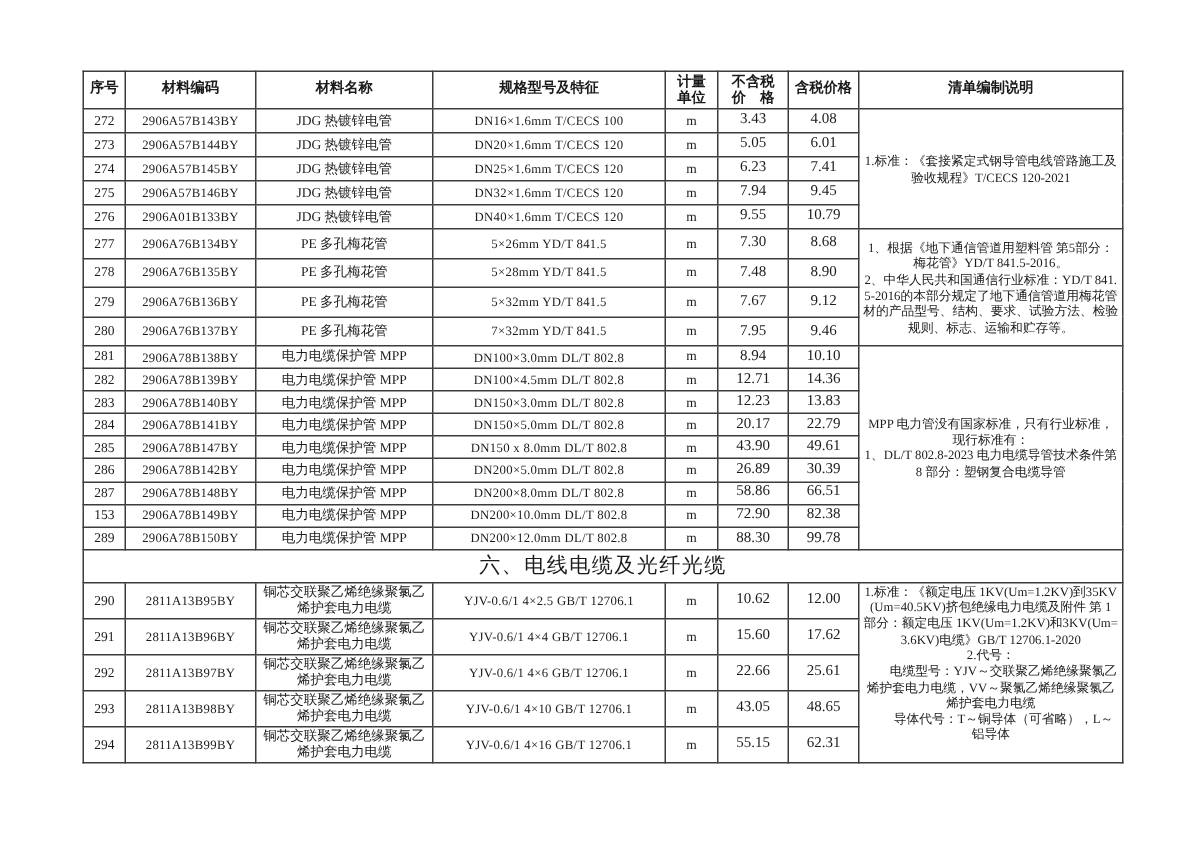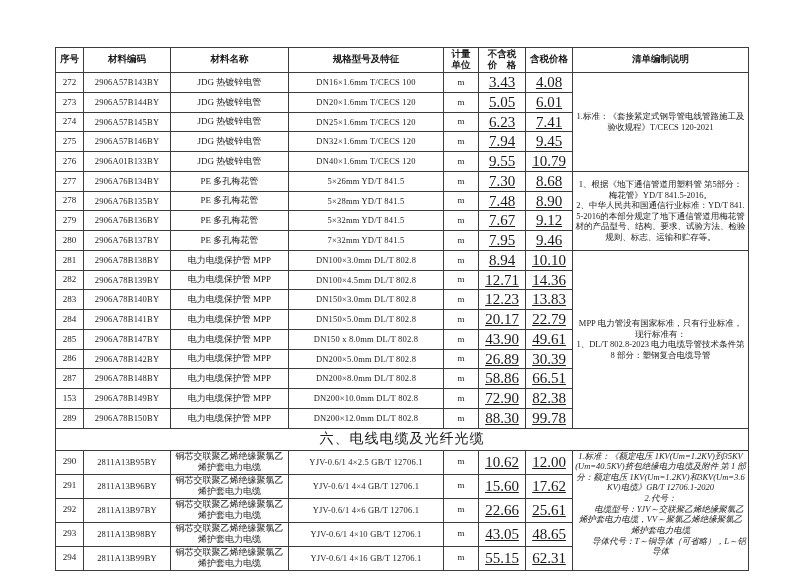--- a/index.html
+++ b/index.html
@@ -28,21 +28,21 @@
   }
   table.mat th { font-weight: bold; font-size: 9.5px; }
   tr.hdr { height: 25px; margin-left: 15px; }
   tr.g0 { height: 16px; }
   tr.g1 { height: 19.5px; }
   tr.g2 { height: 15.1px; }
   tr.sec { height: 22px; }
   tr.g3 { height: 24px; }
   td.spec { text-align: left; padding-left: 5px; font-size: 8.5px; letter-spacing: 0.2px; }
   td.code { font-size: 8.5px; letter-spacing: 0.2px; }
-  td.price { text-align: right; padding-right: 5px; font-size: 15px; text-decoration: underline; }
+  td.price { text-align: right; padding-right: 5px; font-size: 10px; }
   td.unit { font-size: 9px; }
   td.note {
     text-align: left;
     vertical-align: middle;
     padding: 3px 4px 3px 5px;
     font-size: 8.5px;
     line-height: 1.5;
     white-space: pre-wrap;
     word-break: break-all;
   }
@@ -263,21 +263,21 @@
     </tr>
 
     <tr class="g3">
       <td>290</td>
       <td class="code">2811A13B95BY</td>
       <td>铜芯交联聚乙烯绝缘聚氯乙烯护套电力电缆</td>
       <td class="spec">YJV-0.6/1 4×2.5 GB/T 12706.1</td>
       <td class="unit">m</td>
       <td class="price">10.62</td>
       <td class="price">12.00</td>
-      <td class="note" rowspan="5" style="vertical-align:top;font-style:italic;">1.标准：《额定电压 1KV(Um=1.2KV)到35KV(Um=40.5KV)挤包绝缘电力电缆及附件 第 1 部分：额定电压 1KV(Um=1.2KV)和3KV(Um=3.6KV)电缆》GB/T 12706.1-2020
+      <td class="note" rowspan="5" style="vertical-align:top;">1.标准：《额定电压 1KV(Um=1.2KV)到35KV(Um=40.5KV)挤包绝缘电力电缆及附件 第 1 部分：额定电压 1KV(Um=1.2KV)和3KV(Um=3.6KV)电缆》GB/T 12706.1-2020
 2.代号：
 　　电缆型号：YJV～交联聚乙烯绝缘聚氯乙烯护套电力电缆，VV～聚氯乙烯绝缘聚氯乙烯护套电力电缆
 　　导体代号：T～铜导体（可省略），L～铝导体</td>
     </tr>
     <tr class="g3">
       <td>291</td>
       <td class="code">2811A13B96BY</td>
       <td>铜芯交联聚乙烯绝缘聚氯乙烯护套电力电缆</td>
       <td class="spec">YJV-0.6/1 4×4 GB/T 12706.1</td>
       <td class="unit">m</td>

